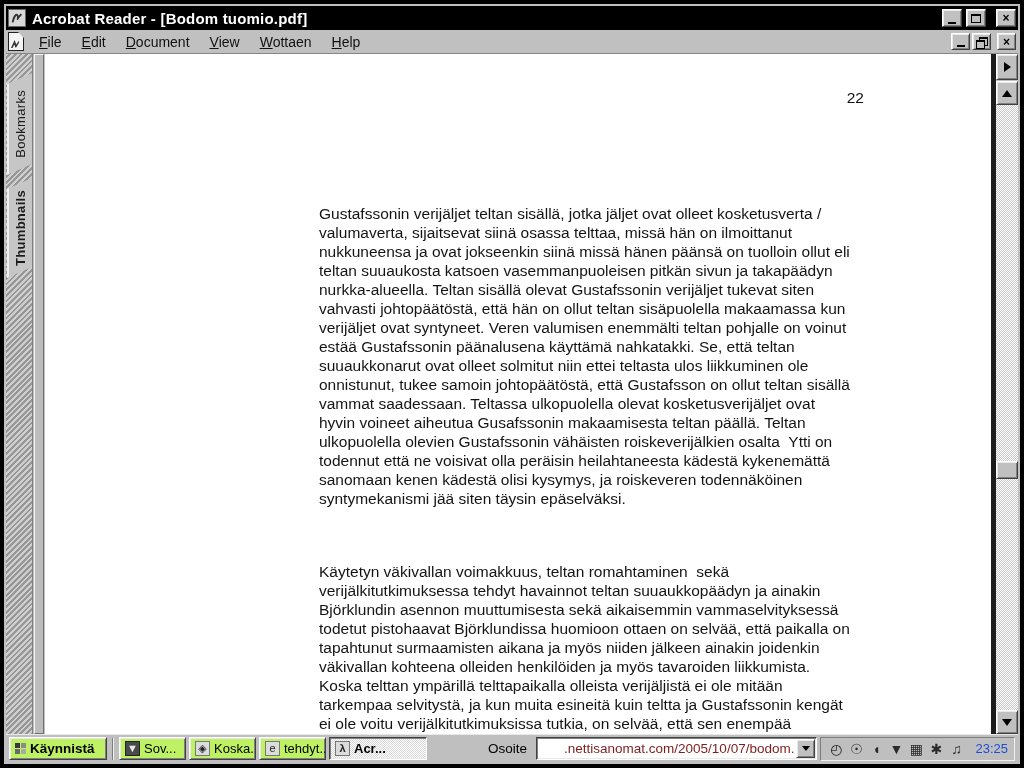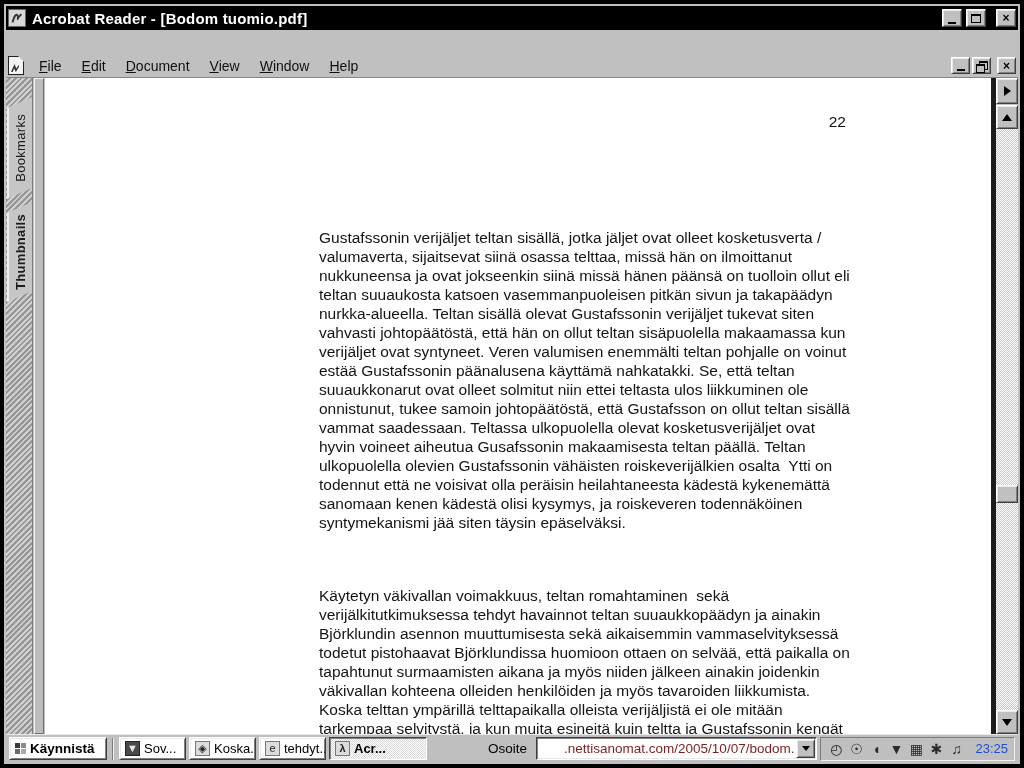--- a/index.html
+++ b/index.html
@@ -47,21 +47,20 @@
   .g-max { width:10px; height:9px; border:1px solid #000; border-top-width:2px; }
   .g-restore { position:relative; width:11px; height:10px; }
   .g-restore:before { content:""; position:absolute; left:3px; top:0; width:7px; height:6px; border:1px solid #000; border-top-width:2px; background:#c0c0c0; }
   .g-restore:after  { content:""; position:absolute; left:0; top:3px; width:7px; height:6px; border:1px solid #000; border-top-width:2px; background:#c0c0c0; }
   .gap2 { width:2px; }
   
   .menubar {
     height:24px; display:flex; align-items:center;
     padding:0 2px; gap:2px; flex:0 0 auto;
     border-bottom:1px solid #868686;
-    margin-top:24px;
   }
   .doc-icon {
     width:16px; height:19px; position:relative;
     background:#f4f4f4; border:1px solid #222;
     margin-right:4px;
   }
   .doc-icon:before {
     content:""; position:absolute; right:-1px; top:-1px;
     border-style:solid; border-width:0 6px 6px 0;
     border-color:transparent #c0c0c0 transparent transparent;
@@ -98,21 +97,21 @@
   .vtab.active span { font-weight:bold; }
   .vtab.bookmarks { top:19px; height:102px; }
   .vtab.thumbnails { top:124px; height:100px; }
   .splitter { width:12px; flex:0 0 auto; display:flex; }
   .splitter .bar {
     flex:1; background:#bdbdbd;
     border:1px solid; border-color:#f4f4f4 #6f6f6f #6f6f6f #f4f4f4;
     margin:0 1px;
   }
   .page { flex:1 1 auto; background:#fff; position:relative; overflow:hidden; }
-  .page-number { position:absolute; top:35px; right:145px; font-size:15.5px; color:#111; }
+  .page-number { position:absolute; top:35px; right:127px; font-size:15.5px; color:#111; }
   .doc-text {
     position:absolute; left:270px; top:112px; width:600px;
     font-size:15.5px; line-height:19px; color:#141414;
     white-space:pre;
   }
   .doc-text .para { margin:0 0 16px 4px; white-space:pre; }
   .page-edge { width:5px; background:#1c1c1c; flex:0 0 auto; }
   
   .scrollcol { width:22px; flex:0 0 auto; display:flex; flex-direction:column; }
   .checker {
@@ -141,21 +140,21 @@
   }
   
   .taskbar {
     height:28px; flex:0 0 auto;
     border-top:1px solid #e9e9e9;
     background:#bfbfbf;
     display:flex; align-items:center;
     padding:0 3px; gap:3px;
   }
   .tbtn {
-    height:23px; background:#ffffff;
+    height:23px; background:#bef264;
     border:1px solid; border-color:#ffffff #404040 #404040 #ffffff;
     box-shadow:inset 1px 1px 0 #e9e9e9, inset -1px -1px 0 #808080;
     display:flex; align-items:center; gap:4px;
     padding:0 5px; font-size:13px; color:#000;
     white-space:nowrap; overflow:hidden; flex:0 0 auto;
   }
   .tbtn.start { font-weight:bold; width:98px; font-size:13.5px; }
   .tbtn.task { width:67px; }
   .tbtn.task.active {
     width:98px; font-weight:bold;
@@ -235,21 +234,21 @@
         <span>×</span>
       </div>
   </div>
 
   <div class="menubar">
     <div class="doc-icon"></div>
     <div class="menu-item"><span class="accel">F</span><span>ile</span></div>
     <div class="menu-item"><span class="accel">E</span><span>dit</span></div>
     <div class="menu-item"><span class="accel">D</span><span>ocument</span></div>
     <div class="menu-item"><span class="accel">V</span><span>iew</span></div>
-    <div class="menu-item"><span class="accel">W</span><span>indow</span></div>
+    <div class="menu-item"><span class="accel">W</span><span>ottaen</span></div>
     <div class="menu-item"><span class="accel">H</span><span>elp</span></div>
     <div class="spacer"></div>
     <div class="btn3d sm">
         <span class="g-min"></span>
       </div>
     <div class="btn3d sm">
         <span class="g-restore"></span>
       </div>
     <div class="gap2"></div>
     <div class="btn3d sm">

